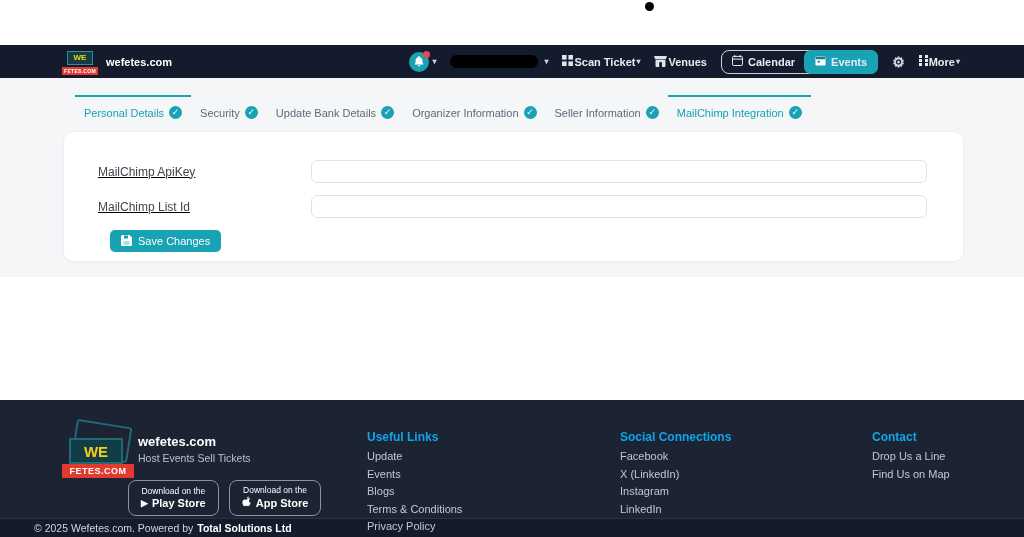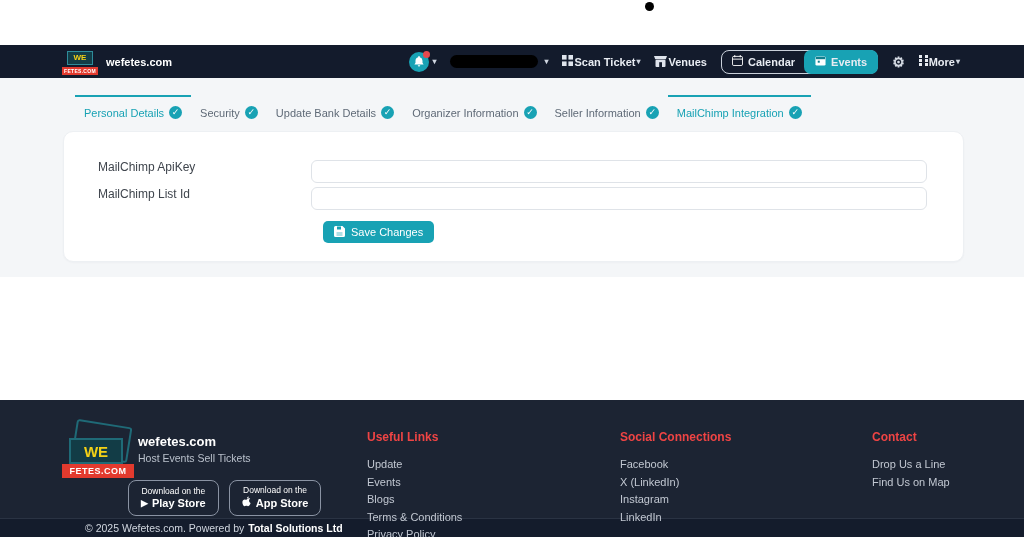--- a/index.html
+++ b/index.html
@@ -28,44 +28,44 @@
   .gear{font-size:14px;color:#d5dbe4;cursor:pointer;line-height:1;}
 
   
   .graybg{position:absolute;left:0;top:78px;width:100%;height:199px;background:#f4f6f8;}
   .tabbar{position:absolute;left:75px;top:95px;display:flex;}
   .tab{display:flex;align-items:center;gap:5px;padding:9px 9px 10px;border-top:2px solid transparent;font-size:11px;color:#5f6a77;cursor:pointer;white-space:nowrap;}
   .tab.active{color:#18a2b4;border-top-color:#18a2b4;}
   .check{width:13px;height:13px;border-radius:50%;background:#18a2b4;color:#fff;font-size:9px;line-height:13px;text-align:center;flex:0 0 auto;}
 
   .card{position:absolute;left:63px;top:131px;width:901px;height:131px;background:#fff;border:1px solid #edf0f3;border-radius:10px;box-sizing:border-box;padding:28px 36px 0 34px;box-shadow:0 1px 2px rgba(20,30,50,.03);}
-  .frow{display:flex;margin-bottom:4px;}
+  .frow{display:flex;align-items:center;margin-bottom:12px;text-decoration:underline;}
   .flabel{width:213px;font-size:12px;color:#3f454d;flex:0 0 auto;}
   .finput{flex:1;height:23px;border:1px solid #dfe3e8;border-radius:6px;box-sizing:border-box;padding:0 8px;font-size:11px;color:#333;background:#fff;outline:none;font-family:inherit;}
-  .btnrow{margin-left:213px;margin-top:11px;padding-left:12px;}
+  .btnrow{margin-top:11px;padding-left:12px;}
   .save-btn{display:inline-flex;align-items:center;gap:6px;background:#18a2b4;color:#fff;border:none;border-radius:5px;height:22px;padding:0 11px;font-size:11px;font-family:inherit;cursor:pointer;}
 
   
   .footer{position:absolute;left:0;top:400px;width:100%;height:137px;background:#1c2433;color:#fff;}
   .flogo{position:absolute;left:62px;top:22px;width:72px;height:56px;}
   .flogo .ticket-back{position:absolute;right:4px;top:1px;width:52px;height:32px;border:2px solid #1f6a77;border-radius:3px;transform:rotate(9deg);}
   .flogo .we-box{position:absolute;left:7px;top:16px;width:54px;height:26px;background:#123c46;border:2px solid #1f6a77;display:flex;align-items:center;justify-content:center;color:#f4d116;font-size:15px;font-weight:700;box-sizing:border-box;}
   .flogo .fetes-strip{position:absolute;left:0;bottom:0;width:72px;height:14px;background:#e23a2e;color:#fff;font-size:9px;font-weight:700;display:flex;align-items:center;justify-content:center;letter-spacing:.5px;}
   .fbrand{position:absolute;left:138px;top:34px;font-size:13px;font-weight:700;color:#fff;}
   .ftag{position:absolute;left:138px;top:52px;font-size:10.5px;color:#b9c0cb;}
   .dl-row{position:absolute;left:128px;top:80px;display:flex;gap:10px;}
   .dl-btn{border:1px solid #8a93a3;border-radius:8px;background:transparent;color:#fff;padding:4px 12px 5px;text-align:center;font-family:inherit;cursor:pointer;}
   .dl-line1{display:block;font-size:8.5px;margin-bottom:1px;}
   .dl-line2{display:flex;align-items:center;justify-content:center;gap:4px;font-size:11px;font-weight:700;}
   .play-glyph{font-size:9px;line-height:1;}
   .fcol{position:absolute;top:30px;z-index:2;}
-  .fcol-h{font-size:12px;font-weight:700;margin-bottom:15px;color:#ef4444;}
+  .fcol-h{font-size:12px;font-weight:700;margin-bottom:7px;color:#0ea5e9;}
   .fcol a{display:block;font-size:11px;line-height:11px;color:#c2c8d2;text-decoration:none;margin-bottom:6.5px;cursor:pointer;}
   .col-useful{left:367px;}.col-social{left:620px;}.col-contact{left:872px;}
-  .fstrip{position:absolute;left:0;bottom:0;width:100%;height:19px;background:#141c2c;border-top:1px solid #2a3343;z-index:1;display:flex;align-items:center;padding-left:85px;box-sizing:border-box;font-size:10.5px;color:#cfd5de;}
+  .fstrip{position:absolute;left:0;bottom:0;width:100%;height:19px;background:#141c2c;border-top:1px solid #2a3343;z-index:1;display:flex;align-items:center;padding-left:34px;box-sizing:border-box;font-size:10.5px;color:#cfd5de;}
   .fstrip .bold{color:#fff;font-weight:700;margin-left:4px;}
 </style>
 </head>
 <body>
 
 <div id="screen">
 
   <div class="top-dot"></div>
 
   <div class="header">

